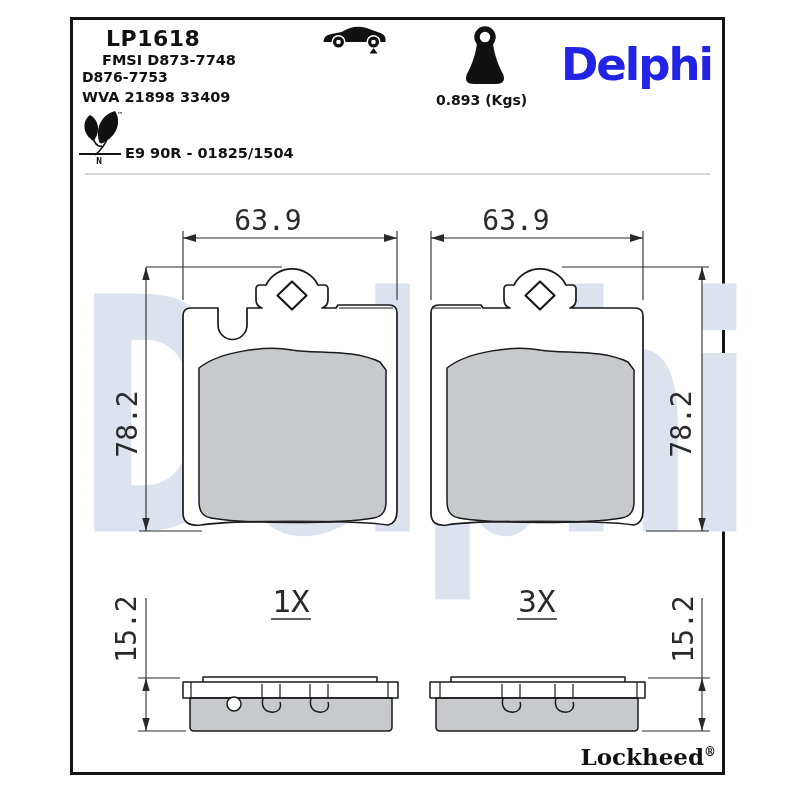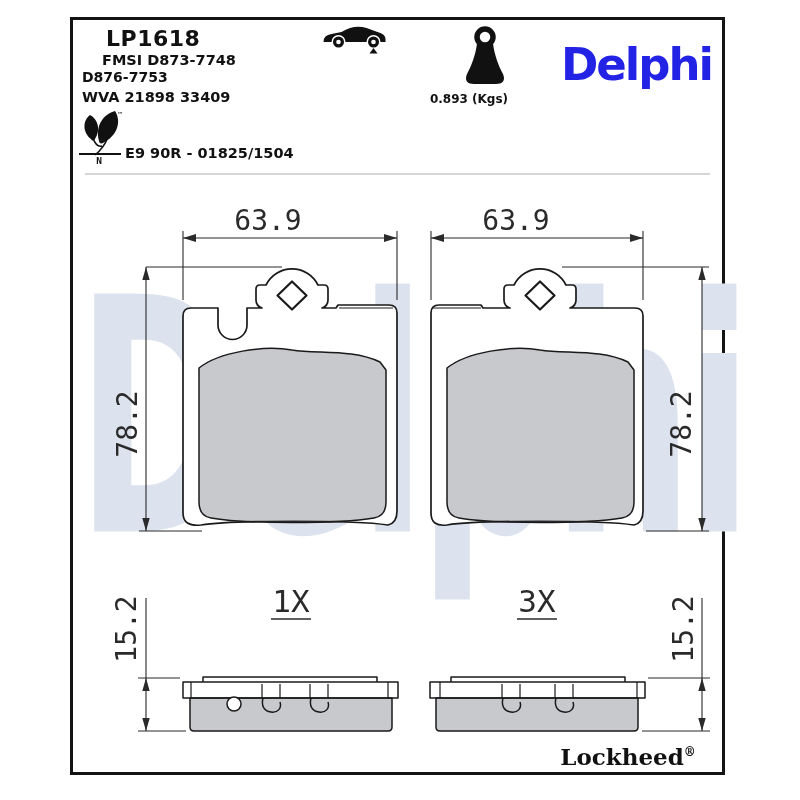--- a/index.html
+++ b/index.html
@@ -12,26 +12,26 @@
     transform:scaleY(1.65); transform-origin:50% 0; z-index:1;
   }
   .drawing { left:73px; top:180px; width:649px; height:592px; z-index:2; }
   .hdr { z-index:3; color:#111; font-weight:bold; }
   #part-number   { left:82px;  top:26px;  font-size:22px; letter-spacing:.5px;margin-left:24px; }
   #fmsi-1        { left:82px;  top:52px;  font-size:14.5px;margin-left:20px; }
   #fmsi-2        { left:82px;  top:69px;  font-size:14px; }
   #wva           { left:82px;  top:89px;  font-size:14.5px; }
   #car           { left:321px; top:20px;  width:67px; height:35px; z-index:3; }
   #weight        { left:456px; top:26px;  width:58px; height:64px; z-index:3; }
-  #weight-label  { left:420px; top:92px;  width:98px; text-align:center; font-size:12px; }
+  #weight-label  { left:436px; top:92px;  width:98px; text-align:left; font-size:14px; }
   #brand-logo    { left:561px; top:38px;  font-size:45px; letter-spacing:-2px; color:#2323e6; }
   #eco-leaf      { left:78px;  top:110px; width:48px; height:58px; z-index:3; }
   #homologation  { left:125px; top:145px; font-size:14.5px; }
   #divider       { left:85px;  top:173px; width:625px; height:0; border-top:2px solid #d6d6d6; z-index:3; }
-  #footer-brand  { left:540px; top:743px; width:176px; text-align:center; z-index:3;
+  #footer-brand  { left:540px; top:743px; width:176px; text-align:right; z-index:3;
                    font-family:"DejaVu Serif","Liberation Serif",serif; font-weight:bold; font-size:23px; color:#111; }
   #footer-brand sup { font-size:12px; }
   svg text { font-family:"DejaVu Sans Mono","Liberation Mono",monospace; }
 </style>
 </head>
 <body>
 
 <div class="abs sheet"></div>
 
 <div class="abs watermark">Delphi</div>

